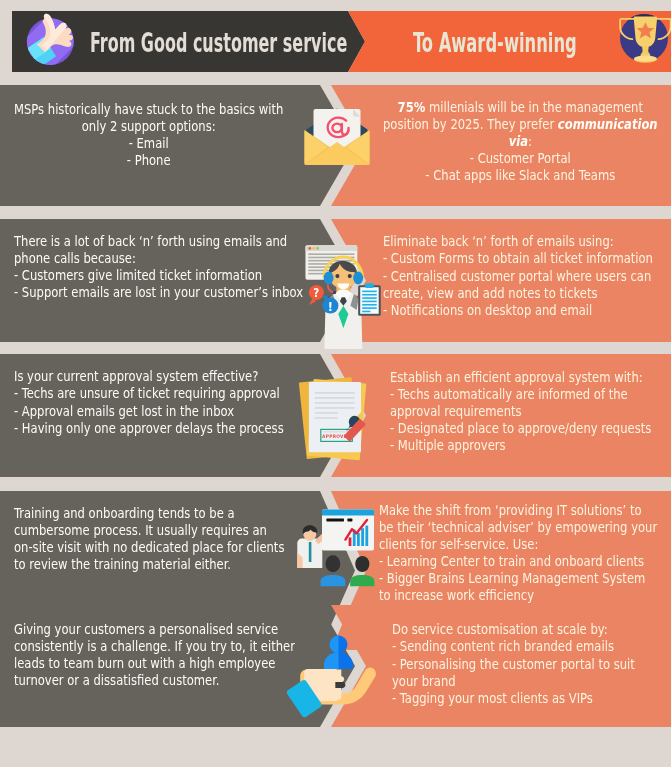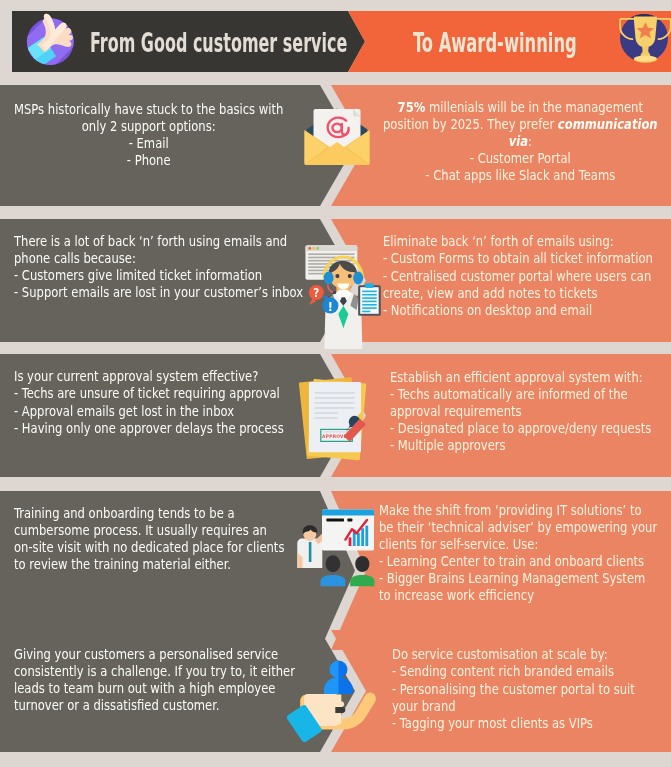--- a/index.html
+++ b/index.html
@@ -288,21 +288,21 @@
         </div>
         <div class="rtext" style="top:10.7px;left:379px">
           <div>Make the shift from ‘providing IT solutions’ to</div>
           <div>be their ‘technical adviser’ by empowering your</div>
           <div>clients for self-service. Use:</div>
           <div>-  Learning Center to train and onboard clients</div>
           <div>- Bigger Brains Learning Management System</div>
           <div>to increase work efficiency</div>
         </div>
       </div>
-      <div class="row" style="top: 630px; height: 122px; border-radius: 16px;">
+      <div class="row" style="top: 605px; height: 122px; border-radius: 16px;">
         <div class="left-panel"></div>
         <div class="right-panel"></div>
         <div class="art" style="left:295px;top:14px;">
           <svg width="82" height="104" viewBox="0 0 82 104">
             <g>
               <circle cx="43.5" cy="25.5" r="9" fill="#0b72ea"></circle>
               <path d="M43.5 16.5a9 9 0 0 0 0 18z" fill="#1f95f5"></path>
               <path d="M43.5 33.2c-8 0-14.5 5.4-14.5 12.1V50h29v-4.7c0-6.7-6.5-12.1-14.5-12.1z" fill="#0b72ea"></path>
               <path d="M43.5 33.2c-8 0-14.5 5.4-14.5 12.1V50h14.5z" fill="#1f95f5"></path>
             </g>

